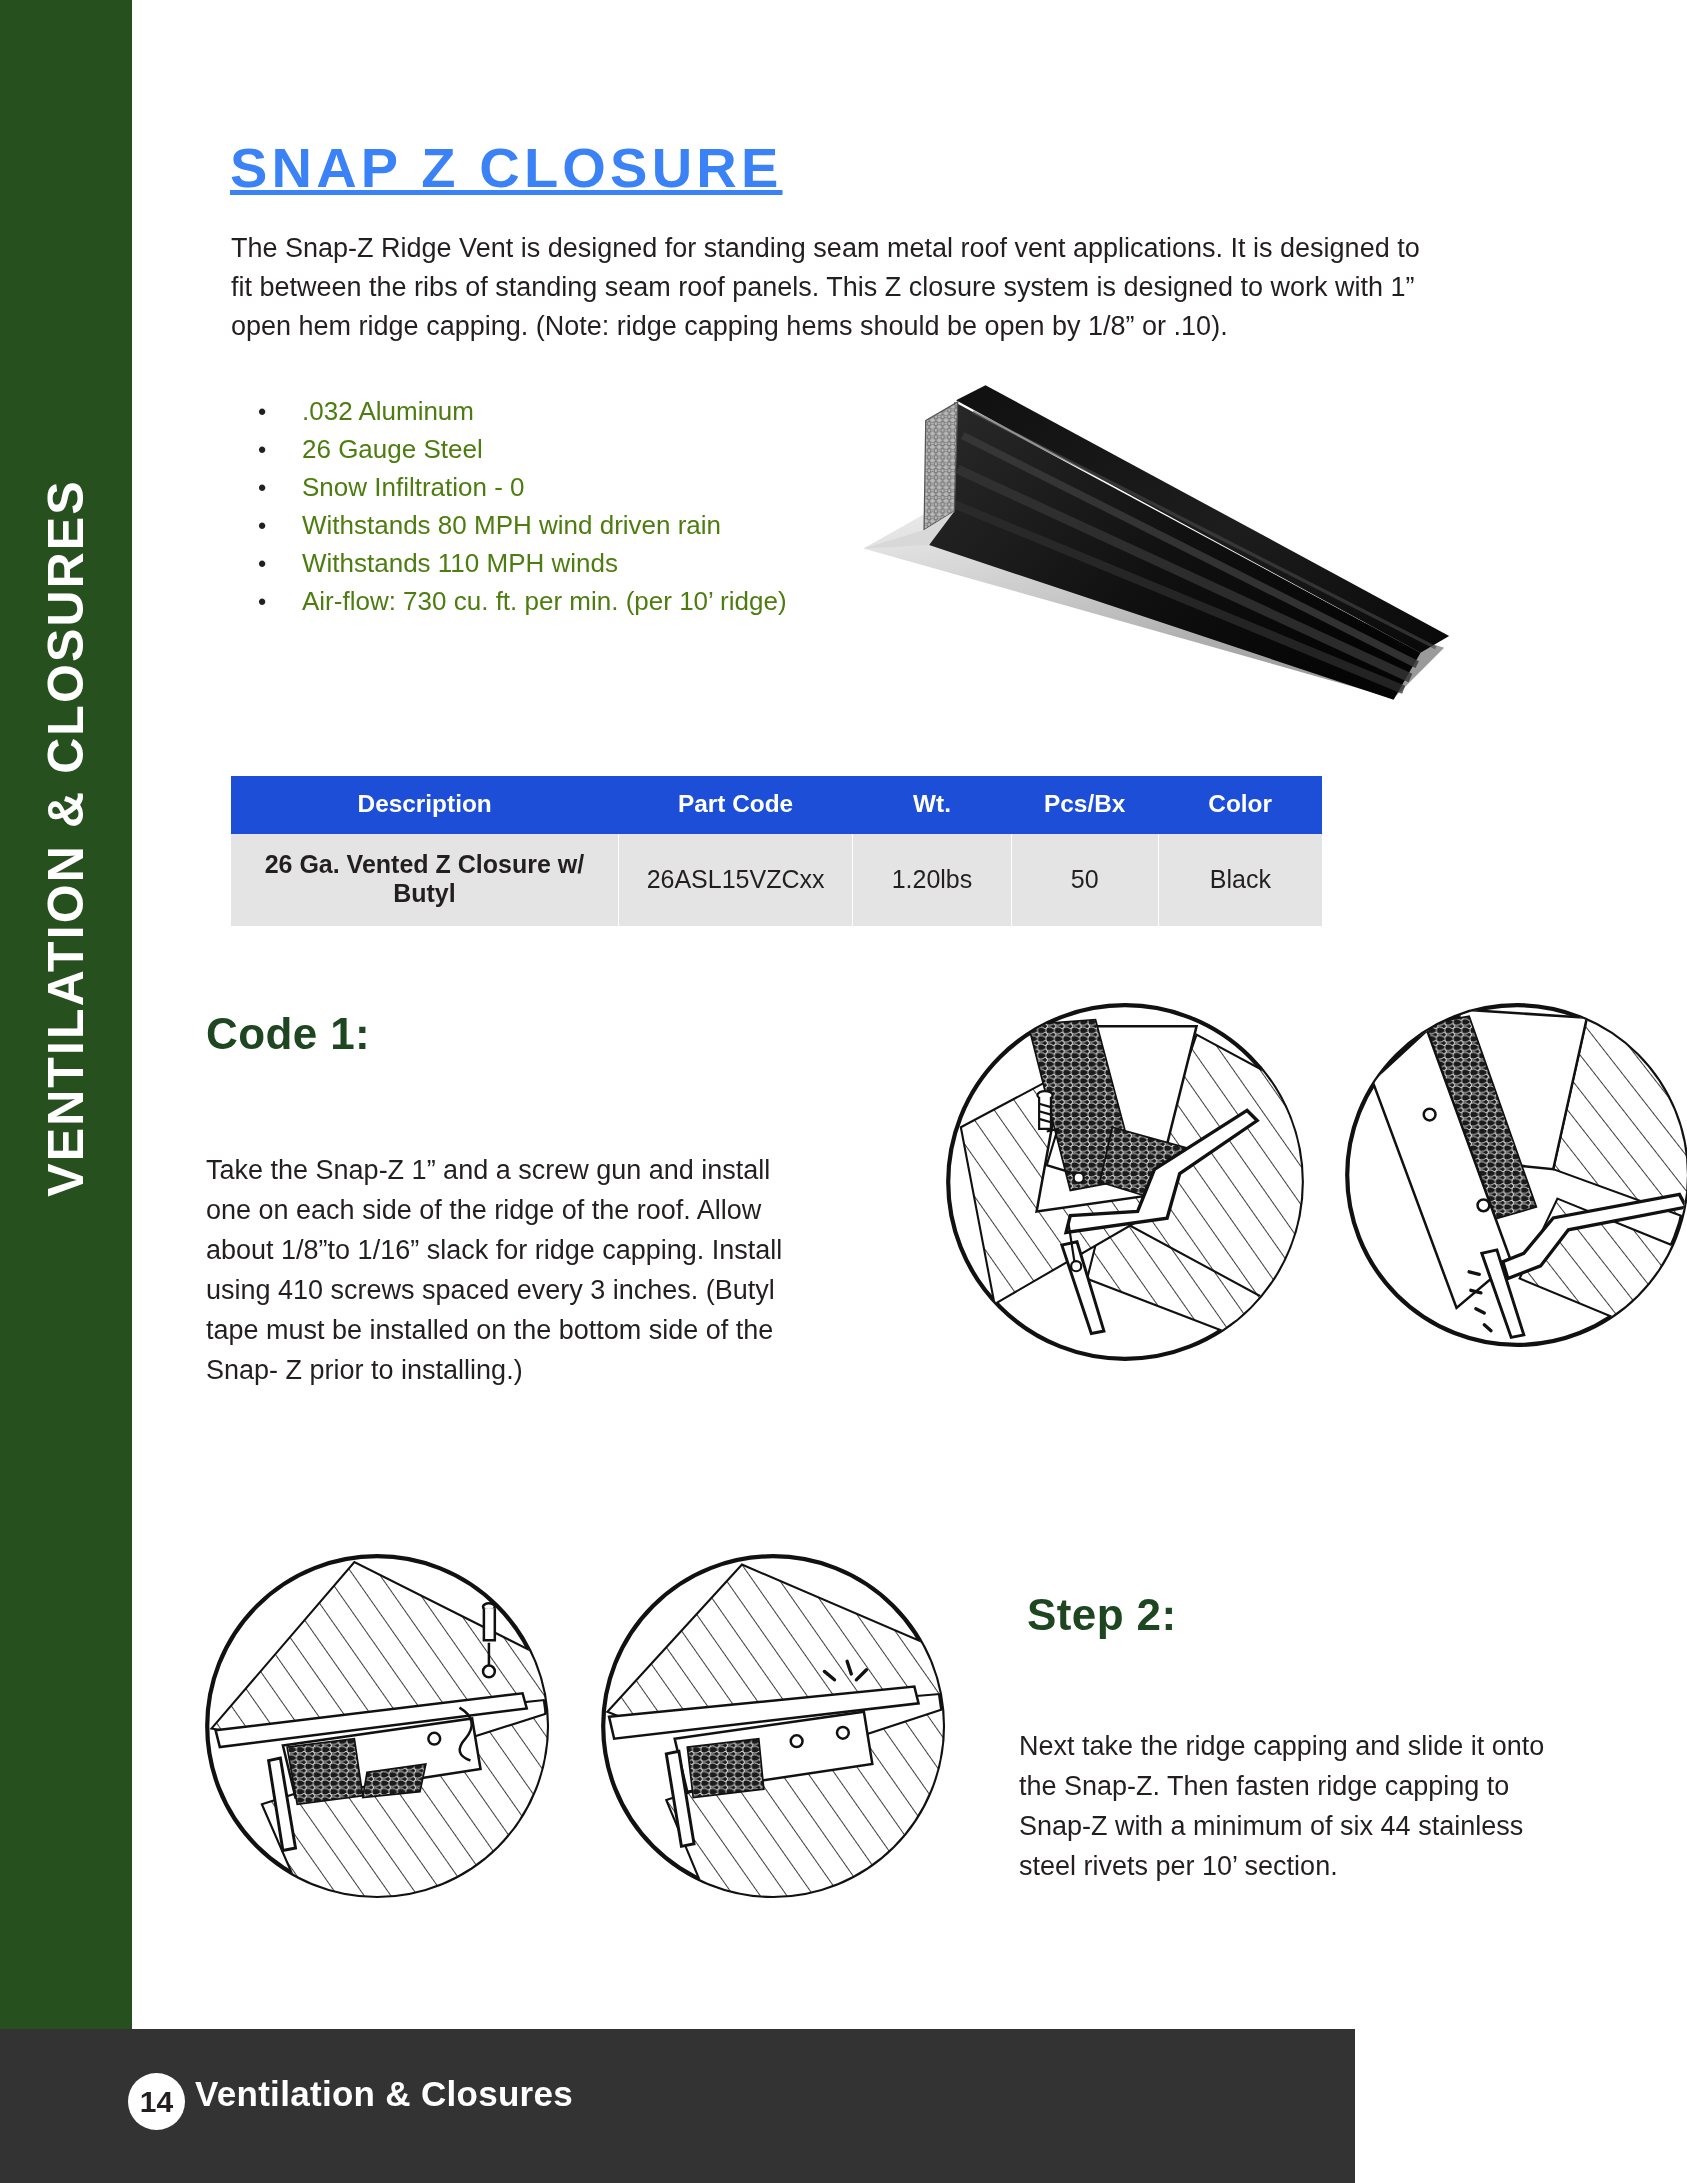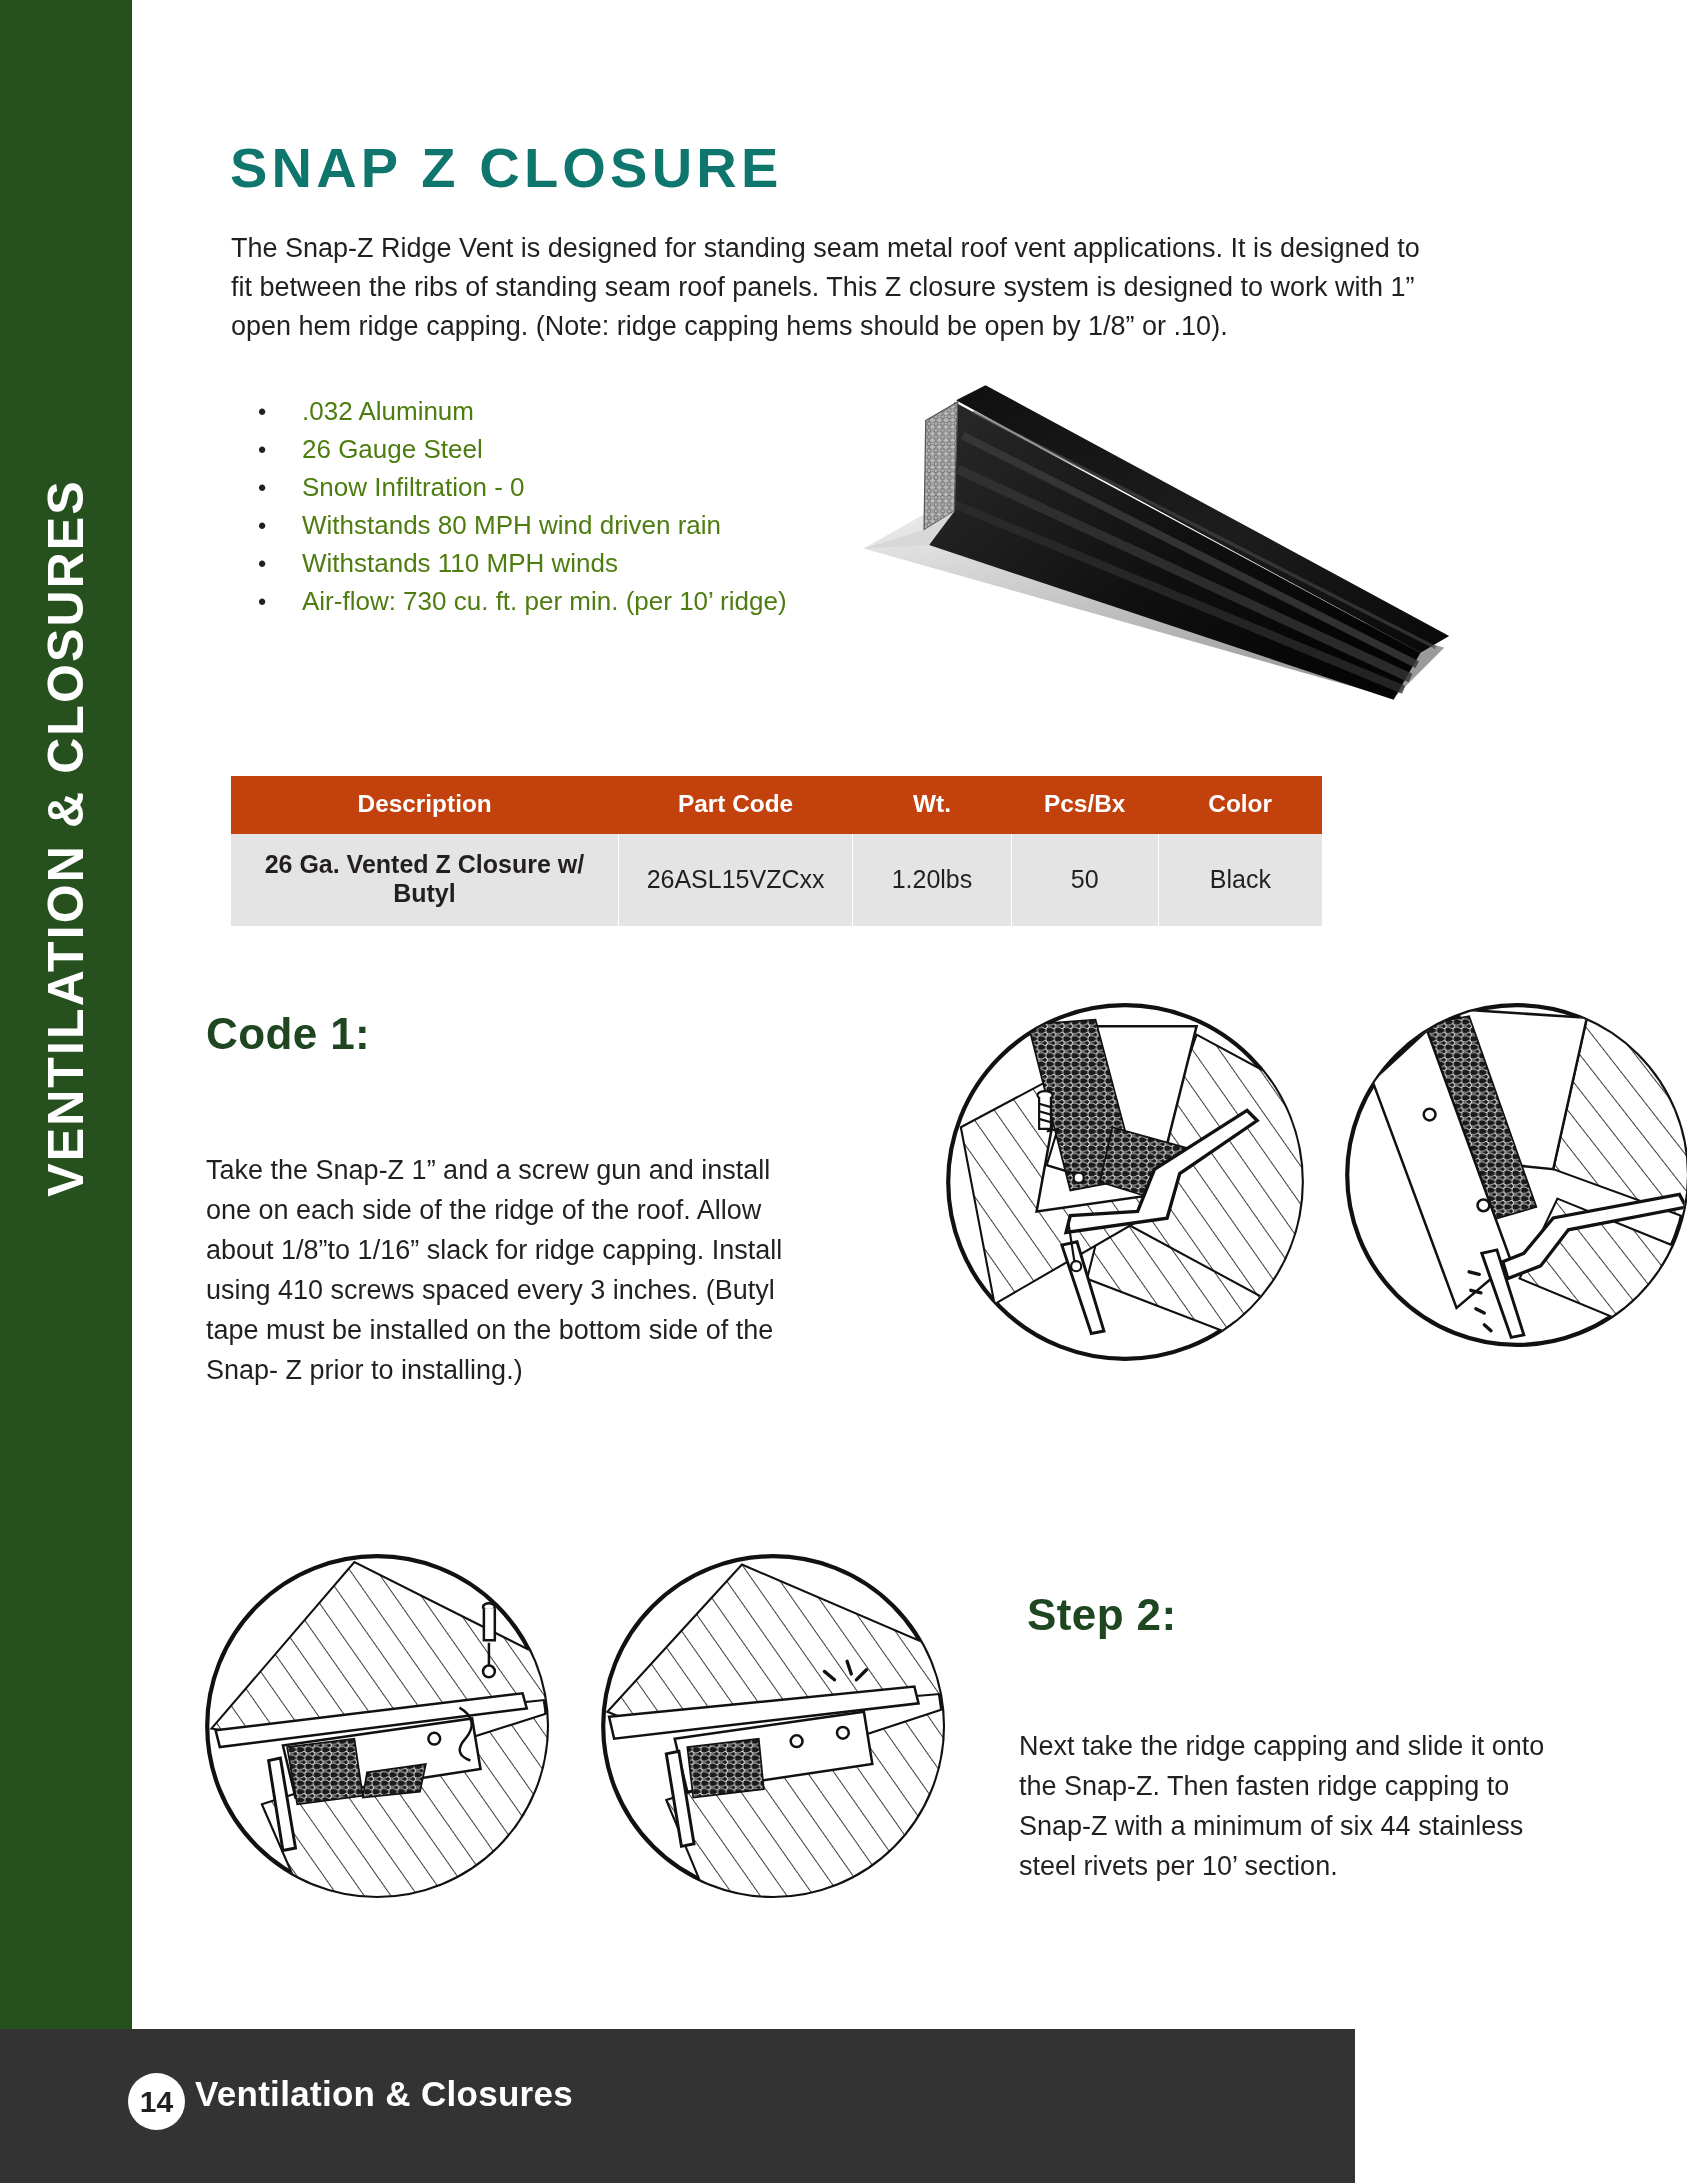--- a/index.html
+++ b/index.html
@@ -38,24 +38,25 @@
   
   #content {
     position: absolute;
     left: 132px; top: 0;
     width: 1555px; height: 2029px;
   }
 
   #title {
     position: absolute;
     left: 98px; top: 135px;
-    color: #0f766e;
+    color: #3b82f6;
     font-size: 56px;
     font-weight: 700;
     letter-spacing: 4.2px;
+    text-decoration: underline;
   }
 
   #intro {
     position: absolute;
     left: 99px; top: 229px;
     width: 1215px;
     color: #231f20;
     font-size: 27px;
     line-height: 39px;
     font-family: "Liberation Sans", sans-serif;
@@ -93,21 +94,21 @@
   #product-photo svg { display:block; }
 
   
   #spec-table {
     position: absolute;
     left: 99px; top: 776px;
     width: 1091px;
   }
   table { border-collapse: collapse; width: 100%; table-layout: fixed; }
   thead th {
-    background: #c2410c;
+    background: #1d4ed8;
     color: #ffffff;
     font-size: 24.4px;
     font-weight: 700;
     padding: 14.3px 3.4px 16px;
     text-align: center;
     border: none;
   }
   tbody td {
     background: #e4e4e4;
     color: #231f20;

